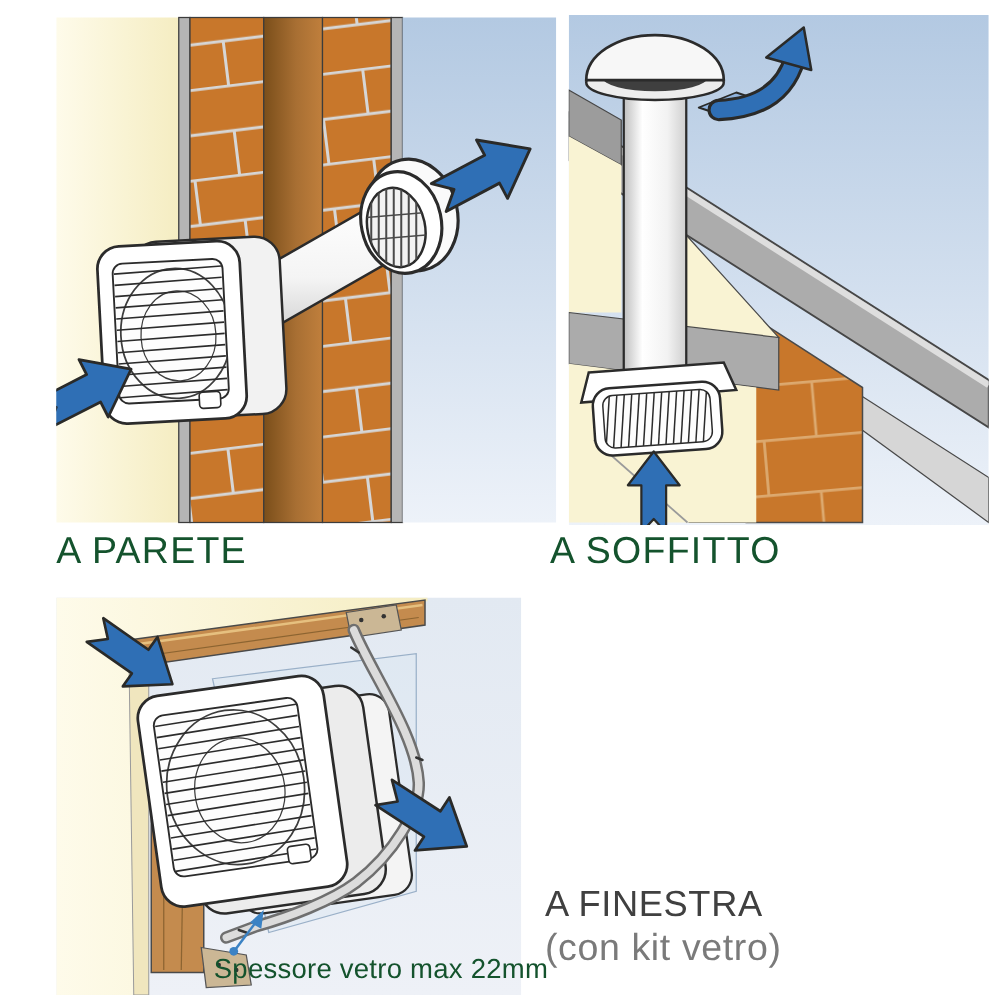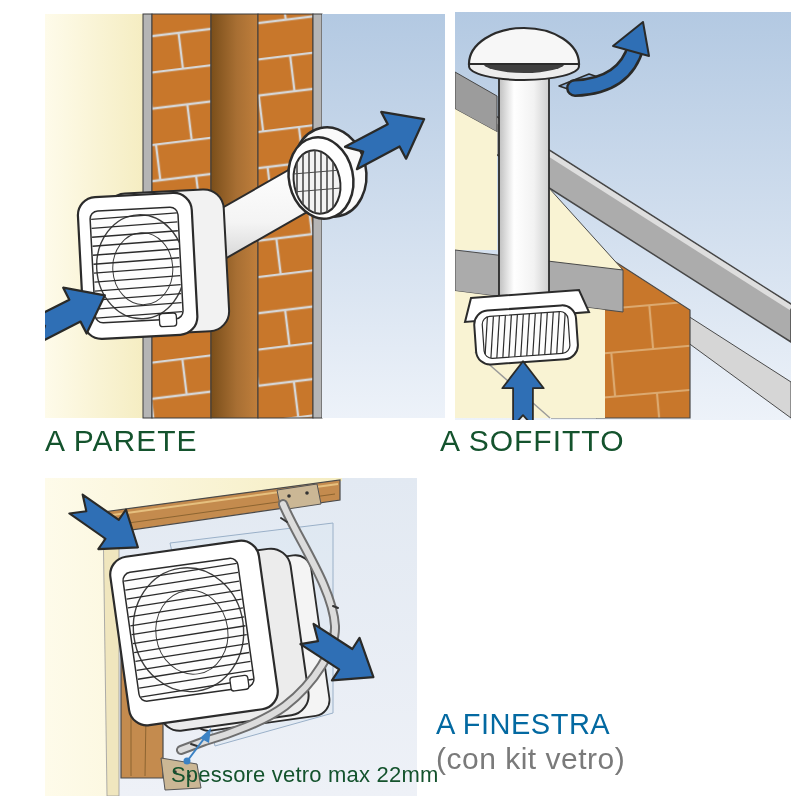--- a/index.html
+++ b/index.html
@@ -288,15 +288,15 @@
   <g>
     <line x1="143" y1="282" x2="161" y2="258" stroke="#3B82C4" stroke-width="2"></line>
     <polygon points="166,250 155,260 164,265" fill="#3B82C4"></polygon>
     <circle cx="142" cy="283" r="3.5" fill="#3B82C4"></circle>
   </g>
 </svg>
 </div>
 
 <div class="caption" style="left:45px;top:424px;width:400px">A PARETE</div>
 <div class="caption" style="left:440px;top:424px;width:334px">A SOFFITTO</div>
-<div class="caption-left" style="left:436px;top:708px;font-size:29px;color:#0369a1">A FINESTRA</div>
+<div class="caption-left" style="left:436px;top:708px;font-size:29px;color:#404040">A FINESTRA</div>
 <div class="caption-left" style="left:436px;top:742px;font-size:30px;color:#7a7a7a">(con kit vetro)</div>
 <div class="annotation" style="left:171px;top:762px">Spessore vetro max 22mm</div>
 
 </body></html>

